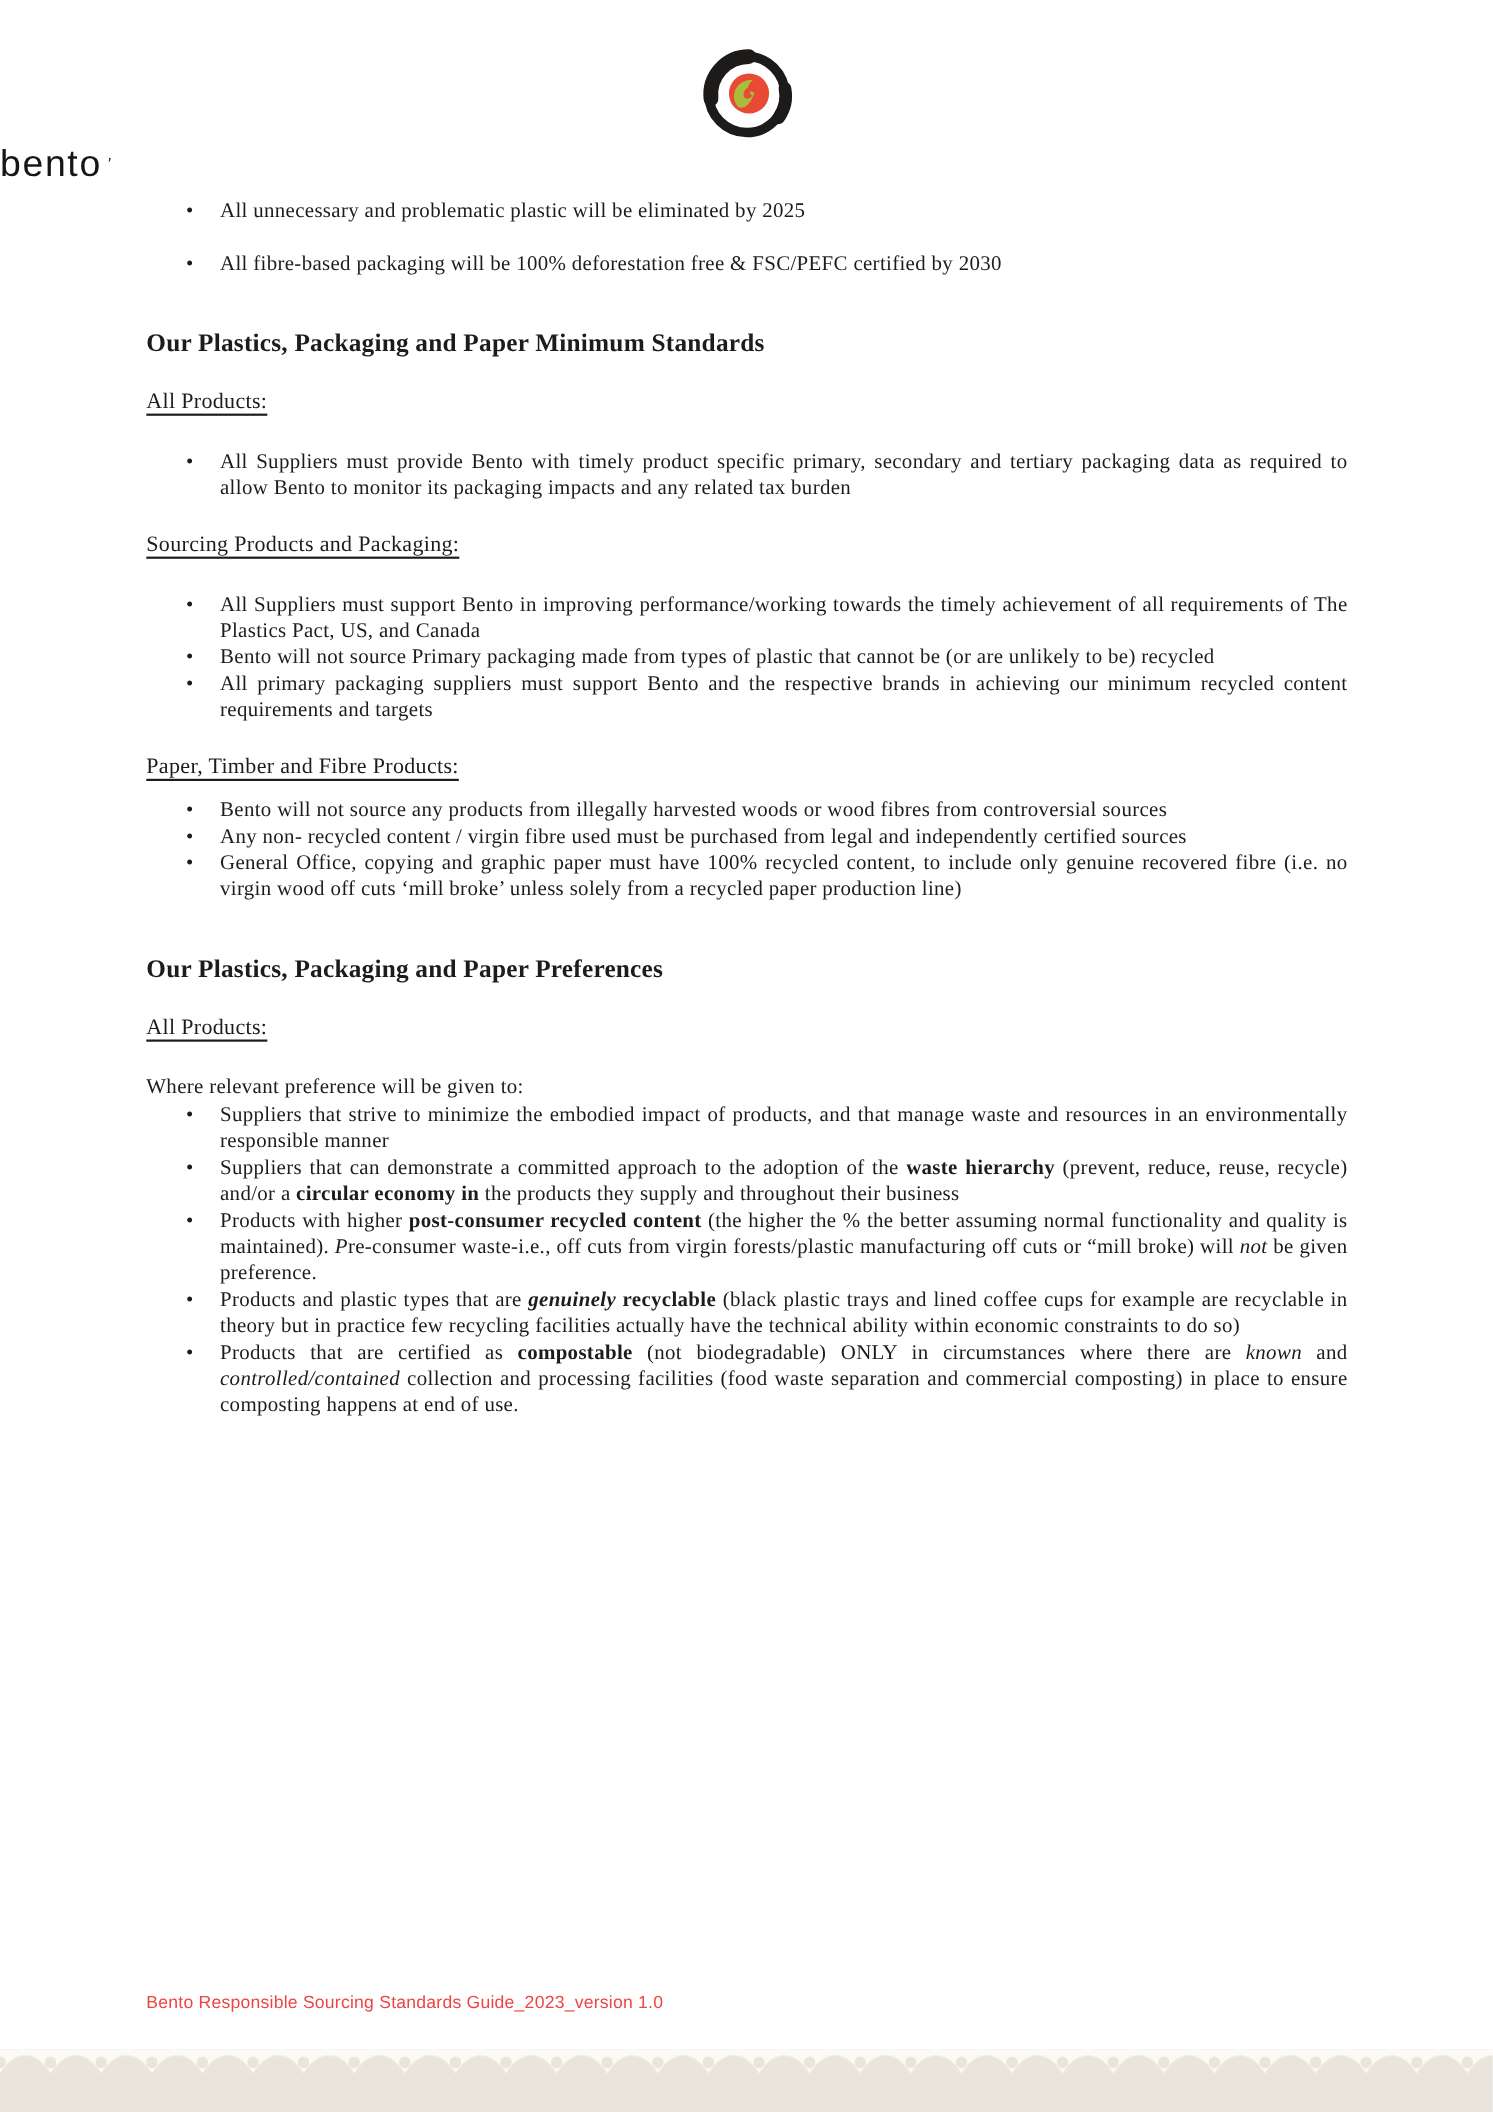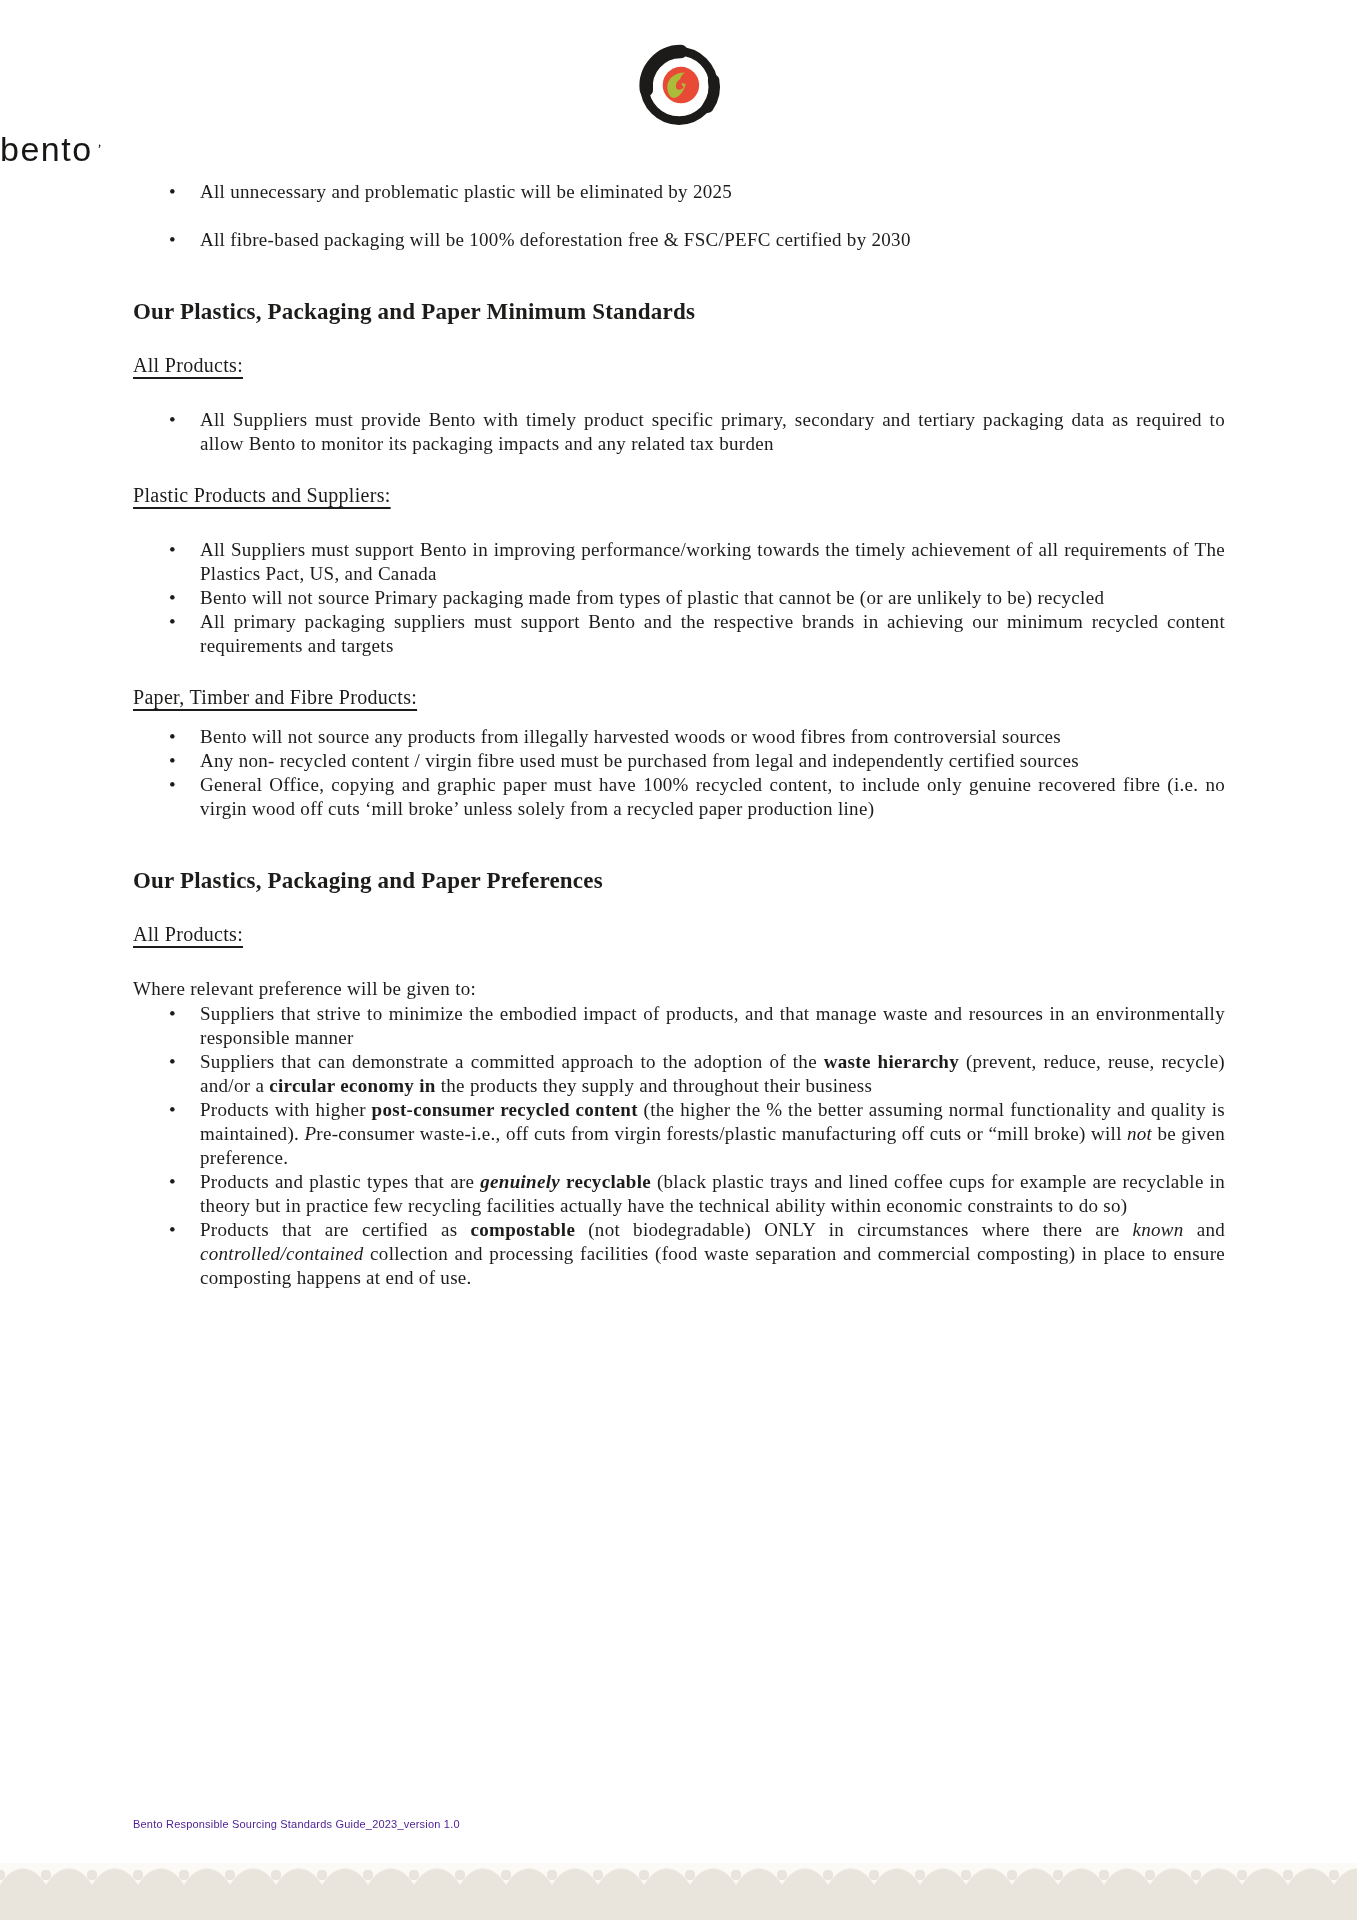--- a/index.html
+++ b/index.html
@@ -55,21 +55,21 @@
     position: absolute; left: 36px; top: 0;
     font-size: 19px;
   }
   ul.bullets.spaced li + li { margin-top: 24px; }
   .bold { font-weight: 700; }
   .italic { font-style: italic; }
 
   
   .footer-line {
     position: absolute; left: 133px; bottom: 90px;
-    font-size: 11px; letter-spacing: 0.2px; color: #4c1d95;
+    font-size: 16px; letter-spacing: 0.2px; color: #ef4444;
   }
 
   
   .decor-band {
     position: absolute; left: 0; right: 0; bottom: 0; height: 57px;
     background-color: #fbfaf7;
     background-image:
       radial-gradient(circle at 23px 12px, #e9e5dc 0 5px, rgba(0,0,0,0) 5.5px),
       radial-gradient(19px 34px at 50% 115%, #e9e5dc 0 33px, rgba(0,0,0,0) 34px);
     background-size: 46px 57px, 46px 57px;
@@ -98,21 +98,21 @@
 <div class="doc">
     <ul class="bullets spaced">
       <li class="bullet-item"><span>All unnecessary and problematic plastic will be eliminated by 2025</span></li>
       <li class="bullet-item"><span>All fibre-based packaging will be 100% deforestation free &amp; FSC/PEFC certified by 2030</span></li>
     </ul>
     <div class="heading">Our Plastics, Packaging and Paper Minimum Standards</div>
     <div class="subheading">All Products:</div>
     <ul class="bullets">
       <li class="bullet-item"><span>All Suppliers must provide Bento with timely product specific primary, secondary and tertiary packaging data as required to allow Bento to monitor its packaging impacts and any related tax burden</span></li>
     </ul>
-    <div class="subheading">Plastic Products and Suppliers:</div>
+    <div class="subheading">Sourcing Products and Packaging:</div>
     <ul class="bullets">
       <li class="bullet-item"><span>All Suppliers must support Bento in improving performance/working towards the timely achievement of all requirements of The Plastics Pact, US, and Canada</span></li>
       <li class="bullet-item"><span>Bento will not source Primary packaging made from types of plastic that cannot be (or are unlikely to be) recycled</span></li>
       <li class="bullet-item"><span>All primary packaging suppliers must support Bento and the respective brands in achieving our minimum recycled content requirements and targets</span></li>
     </ul>
     <div class="subheading tight">Paper, Timber and Fibre Products:</div>
     <ul class="bullets">
       <li class="bullet-item"><span>Bento will not source any products from illegally harvested woods or wood fibres from controversial sources</span></li>
       <li class="bullet-item"><span>Any non- recycled content / virgin fibre used must be purchased from legal and independently certified sources</span></li>
       <li class="bullet-item"><span>General Office, copying and graphic paper must have 100% recycled content, to include only genuine recovered fibre (i.e. no virgin wood off cuts ‘mill broke’ unless solely from a recycled paper production line)</span></li>

